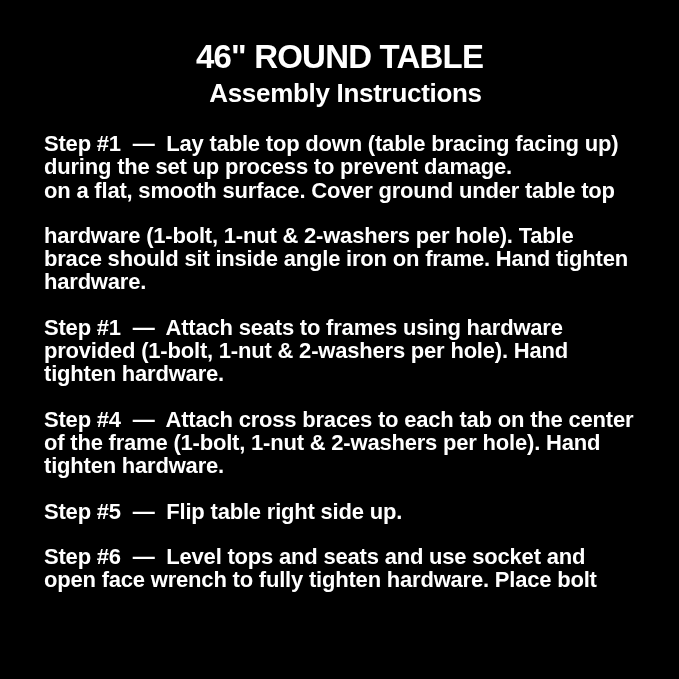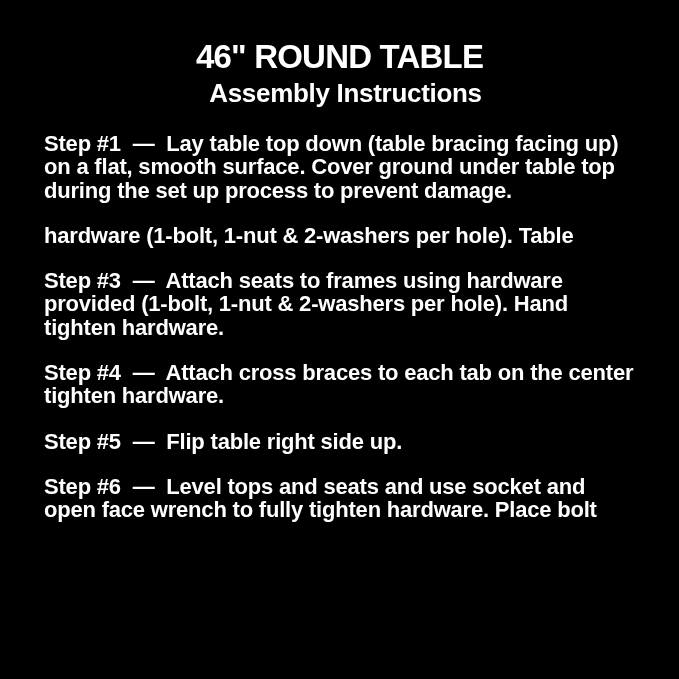--- a/index.html
+++ b/index.html
@@ -46,33 +46,36 @@
 </style>
 </head>
 <body>
 
 <div class="canvas">
   <div class="title">46" ROUND TABLE</div>
   <div class="subtitle">Assembly Instructions</div>
   <div class="steps">
       <div class="step">
         <div class="step-line">Step #1  —  Lay table top down (table bracing facing up)</div>
+        <div class="step-line">during the set up process to prevent damage.</div>
         <div class="step-line">on a flat, smooth surface. Cover ground under table top</div>
-        <div class="step-line">during the set up process to prevent damage.</div>
       </div>
       <div class="step">
         <div class="step-line">hardware (1-bolt, 1-nut &amp; 2-washers per hole). Table</div>
+        <div class="step-line">brace should sit inside angle iron on frame. Hand tighten</div>
+        <div class="step-line">hardware.</div>
       </div>
       <div class="step">
-        <div class="step-line">Step #3  —  Attach seats to frames using hardware</div>
+        <div class="step-line">Step #1  —  Attach seats to frames using hardware</div>
         <div class="step-line">provided (1-bolt, 1-nut &amp; 2-washers per hole). Hand</div>
         <div class="step-line">tighten hardware.</div>
       </div>
       <div class="step">
         <div class="step-line">Step #4  —  Attach cross braces to each tab on the center</div>
+        <div class="step-line">of the frame (1-bolt, 1-nut &amp; 2-washers per hole). Hand</div>
         <div class="step-line">tighten hardware.</div>
       </div>
       <div class="step">
         <div class="step-line">Step #5  —  Flip table right side up.</div>
       </div>
       <div class="step">
         <div class="step-line">Step #6  —  Level tops and seats and use socket and</div>
         <div class="step-line">open face wrench to fully tighten hardware. Place bolt</div>
       </div>
     </div>

